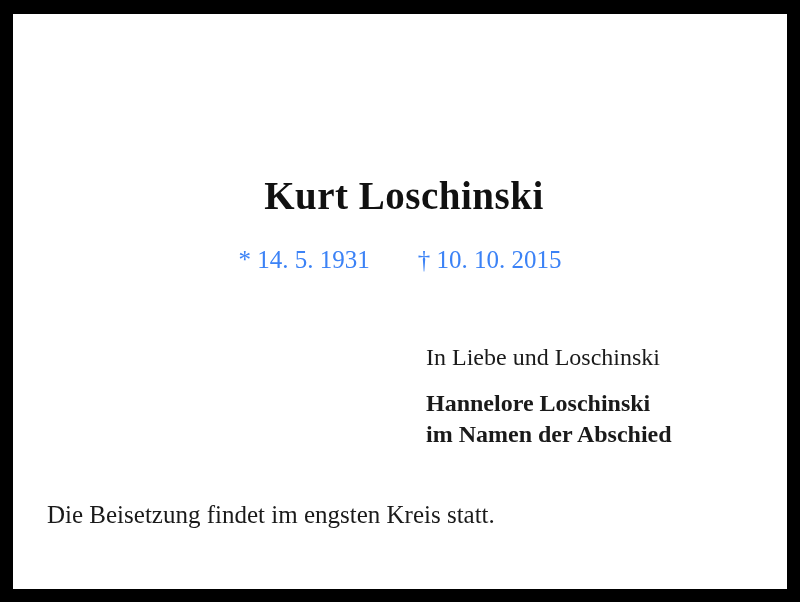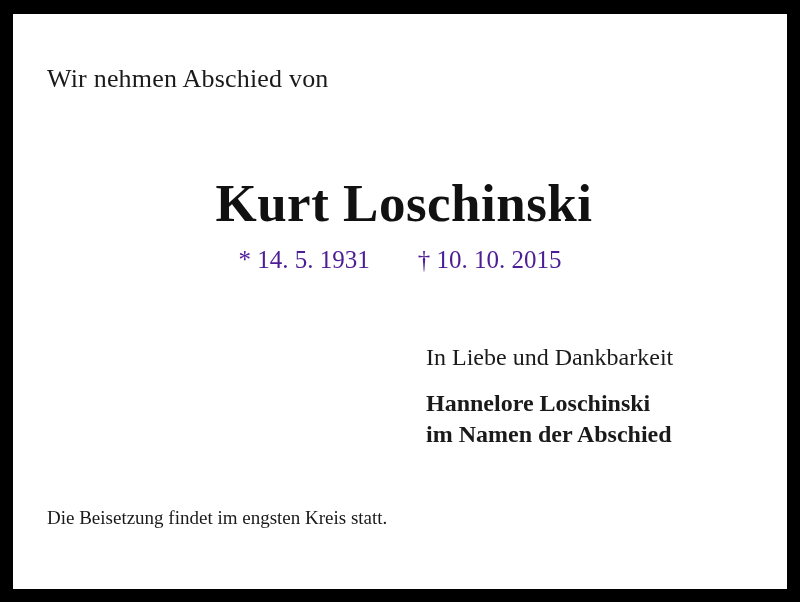--- a/index.html
+++ b/index.html
@@ -35,33 +35,33 @@
     color: #1a1a1a;
     letter-spacing: 0.2px;
     white-space: nowrap;
   }
   .name {
     position: absolute;
     left: 8px;
     right: 0;
     top: 159px;
     text-align: center;
-    font-size: 53px;
+    font-size: 39px;
     font-weight: bold;
     color: #111111;
     letter-spacing: 0.5px;
   }
   .dates {
     position: absolute;
     left: 0;
     right: 0;
     top: 232px;
     text-align: center;
     font-size: 25px;
-    color: #4c1d95;
+    color: #3b82f6;
   }
   .dates .birth {
     display: inline-block;
     margin-right: 48px;
   }
   .dates .death {
     display: inline-block;
   }
   .tribute {
     position: absolute;
@@ -80,41 +80,40 @@
     font-weight: bold;
     white-space: nowrap;
   }
   .tribute .line2 {
     margin-top: 14px;
   }
   .footer {
     position: absolute;
     left: 34px;
     bottom: 60px;
-    font-size: 19px;
+    font-size: 25px;
     color: #1a1a1a;
     white-space: nowrap;
   }
 </style>
 </head>
 <body>
 
 <div class="obituary">
   <div class="inner">
 
-    <div class="salutation">Wir nehmen Abschied von</div>
 
     <div class="name">Kurt Loschinski</div>
 
     <div class="dates">
       <span class="birth">* 14. 5. 1931</span><span class="death">† 10. 10. 2015</span>
     </div>
 
     <div class="tribute">
-      <div class="line1">In Liebe und Dankbarkeit</div>
+      <div class="line1">In Liebe und Loschinski</div>
       <div class="line2">Hannelore Loschinski</div>
       <div class="line3">im Namen der Abschied</div>
     </div>
 
     <div class="footer">Die Beisetzung findet im engsten Kreis statt.</div>
 
   </div>
 </div>
 
 </body></html>

